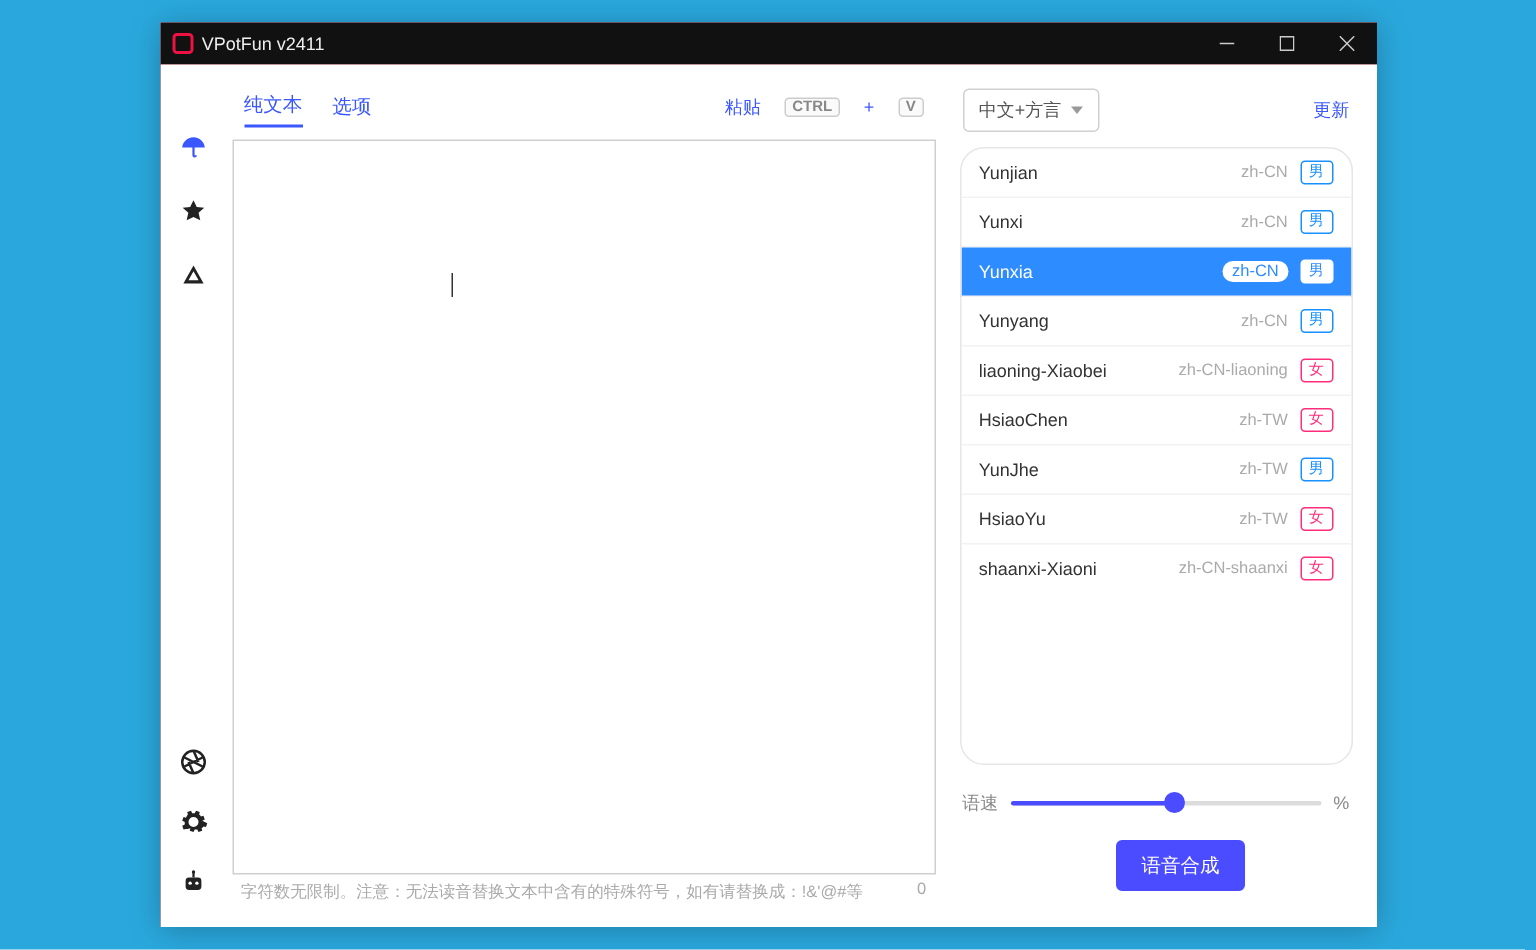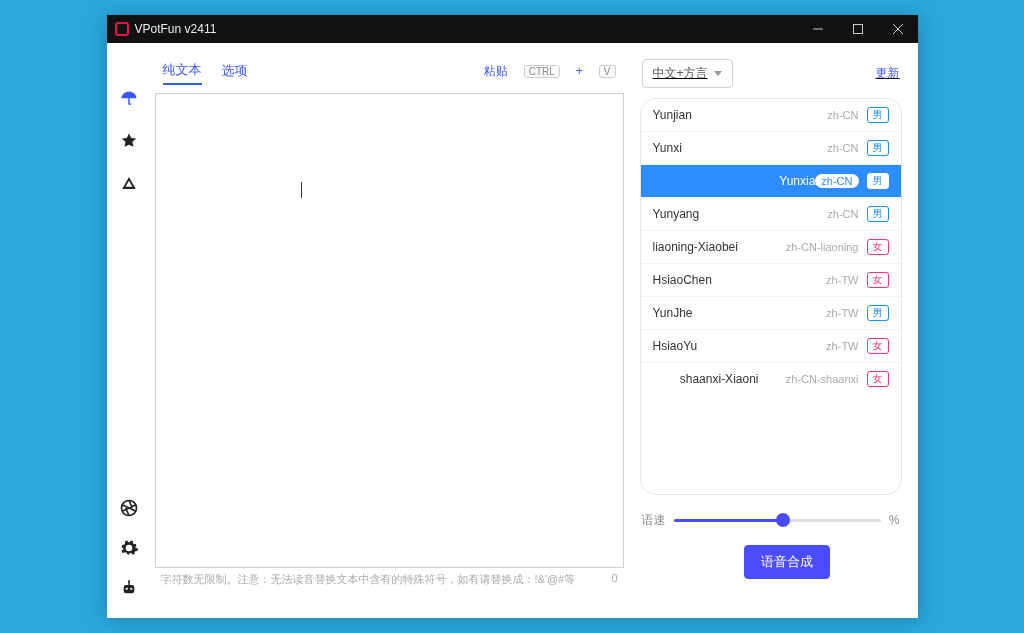--- a/index.html
+++ b/index.html
@@ -66,21 +66,21 @@
 .sidebar .sb-bottom {
   margin-top: auto;
   display: flex; flex-direction: column; align-items: center;
   gap: 20px;
   padding-bottom: 20px;
 }
 .main {
   flex: 1;
   display: flex;
   gap: 16px;
-  padding: 12px 16px 31px 4px;
+  padding: 12px 16px 16px 4px;
 }
 .editor-pane {
   flex: 1;
   display: flex;
   flex-direction: column;
 }
 .tabs-row {
   display: flex;
   align-items: center;
   gap: 20px;
@@ -90,20 +90,21 @@
 }
 .tab { color: #3b57ff; padding: 4px 0; cursor: pointer; }
 .tab.active { border-bottom: 2px solid #3b57ff; font-weight: 500; }
 .tabs-row .spacer { flex: 1; }
 .paste-hint { color: #3b57ff; font-size: 12px; display: flex; align-items: center; gap: 16px; }
 .kbd {
   border: 1px solid #ccc; border-radius: 3px;
   padding: 0 4px;
   font-size: 10px; color: #888;
   background: #fafafa;
+  font-weight: bold;
 }
 .textarea {
   flex: 1;
   border: 1px solid #cfcfcf;
   margin-top: 6px;
   padding: 10px;
   font-size: 13px;
   resize: none;
   outline: none;
   position: relative;
@@ -123,21 +124,20 @@
 .hint-row .spacer { flex: 1; }
 .right-pane {
   width: 262px;
   display: flex;
   flex-direction: column;
 }
 .rp-header {
   display: flex;
   align-items: center;
   padding: 4px 2px 10px;
-  text-decoration: underline;
 }
 .lang-select {
   border: 1px solid #d0d0d0;
   border-radius: 4px;
   padding: 5px 10px;
   font-size: 12px;
   color: #555;
   display: flex; align-items: center; gap: 6px;
   cursor: pointer;
 }
@@ -151,37 +151,37 @@
   margin-bottom: 12px;
 }
 .voice-item {
   display: flex;
   align-items: center;
   padding: 8px 12px;
   font-size: 12px;
   border-bottom: 1px solid #f2f2f2;
   cursor: pointer;
 }
-.voice-item:last-child { border-bottom: none; text-align: center; }
+.voice-item:last-child { border-bottom: none; }
 .voice-item .name { flex: 1; color: #333; }
 .voice-item .locale { color: #aaa; font-size: 11px; margin-right: 8px; }
 .gender-badge {
   border: 1px solid;
   border-radius: 3px;
   padding: 0 5px;
   font-size: 10px;
   line-height: 14px;
 }
 .gender-badge.m { color: #1890ff; border-color: #1890ff; }
 .gender-badge.f { color: #ff2d7a; border-color: #ff2d7a; }
 .voice-item.selected {
   background: #2d8cff;
   color: #fff;
 }
-.voice-item.selected .name { color: #fff; text-align: right; }
+.voice-item.selected .name { color: #fff; }
 .voice-item.selected .locale {
   color: #2d8cff; background: #fff; border-radius: 8px; padding: 1px 6px;
 }
 .voice-item.selected .gender-badge {
   background: #fff; color: #2d8cff; border-color: #fff;
 }
 .slider-row {
   display: flex; align-items: center;
   font-size: 12px; color: #888;
   gap: 8px;

